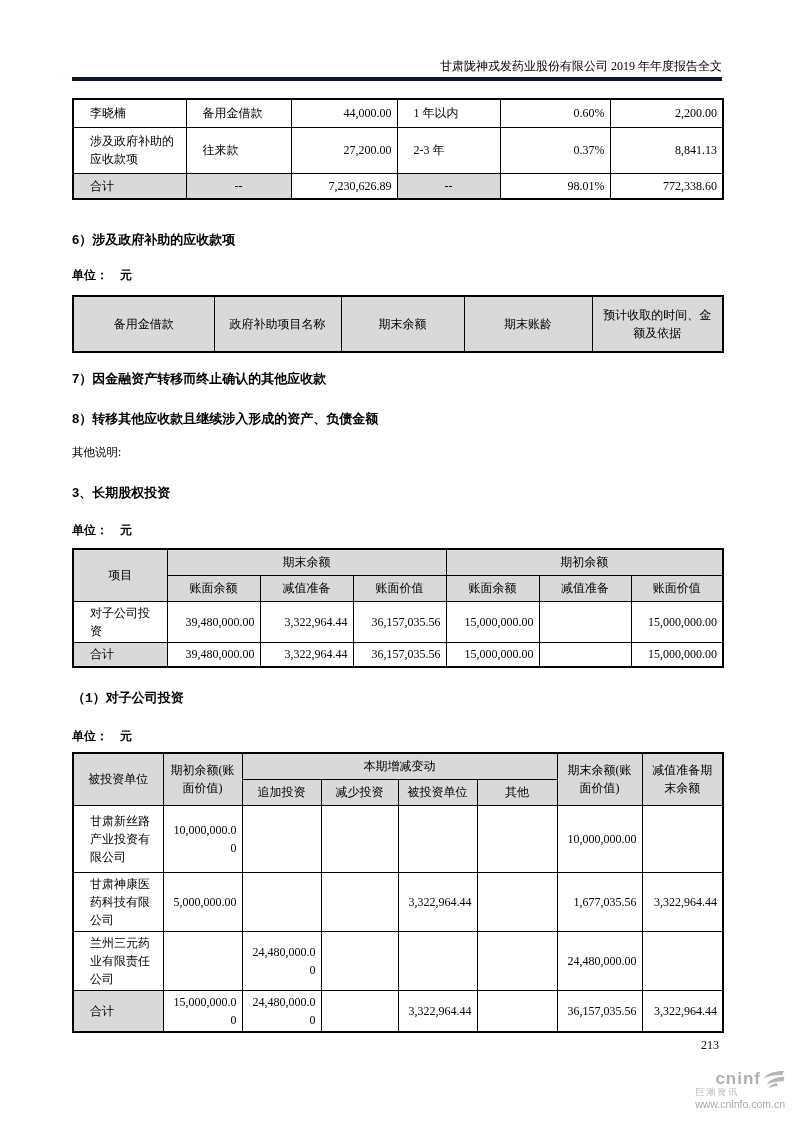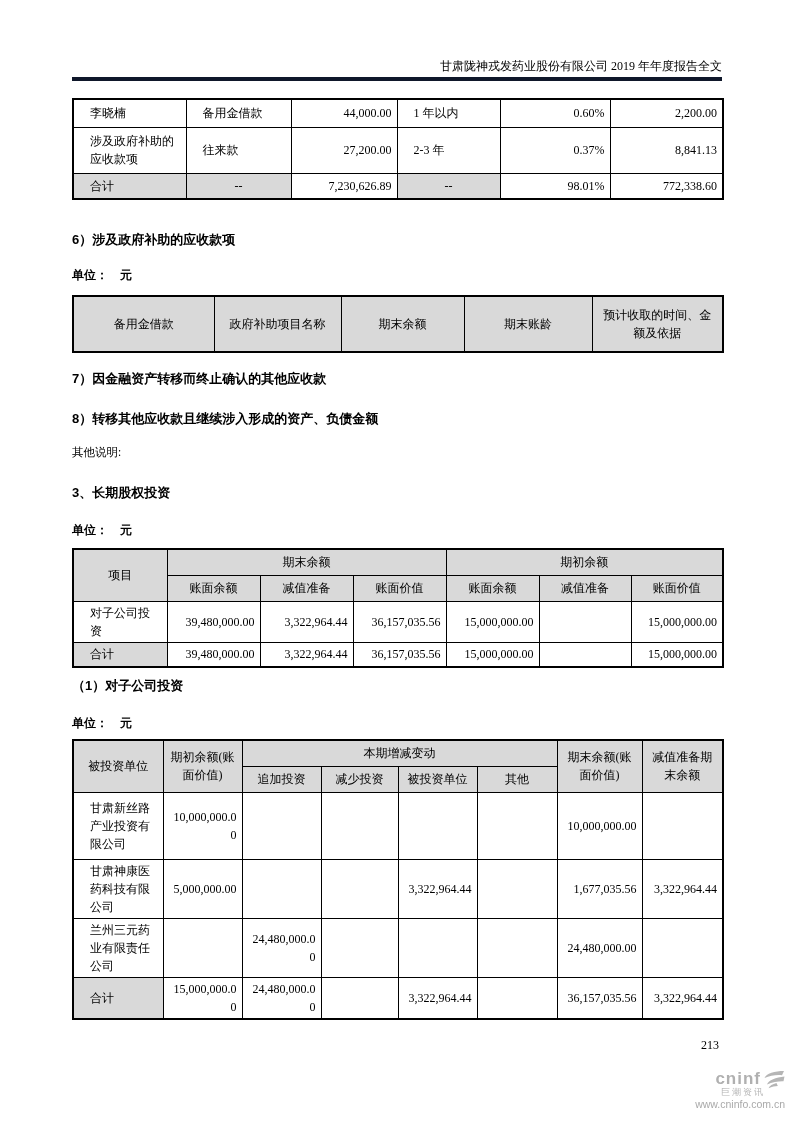--- a/index.html
+++ b/index.html
@@ -33,35 +33,35 @@
   tr.h46{height:46px} tr.h48{height:48px} tr.h50{height:50px}
   tr.h56{height:56px} tr.h67{height:67px}
   .sec {
     font-family:"Liberation Sans","DejaVu Sans",sans-serif;
     font-weight:bold; font-size:13px; line-height:16px; margin:0;
   }
   .m-s6  { margin-top:32px; }
   .m-s7  { margin-top:18px; }
   .m-s8  { margin-top:24px; }
   .m-s3  { margin-top:26px; }
-  .m-s31 { margin-top:10px; }
+  .m-s31 { margin-top:23px;font-family:Liberation Mono, monospace; }
   .unit { text-align:left; font-size:12px; line-height:15px;font-weight:bold; }
   .u1 { margin-top:20px; }
   .u2 { margin-top:22px; }
   .u3 { margin-top:22px; }
   .t1 { margin-top:17px; }
   .t2 { margin-top:12px; }
   .t3 { margin-top:10px; }
   .t4 { margin-top:8px; }
   .note { margin-top:18px; font-size:11.5px; line-height:14px; }
   .page-number {
     position:absolute; top:1038px; right:74px; font-size:12px;
   }
   .watermark {
-    position:absolute; top:1070px; right:8px; text-align:right;
+    position:absolute; top:1070px; right:8px; 
     color:#b0b0b0; font-family:"Liberation Sans","DejaVu Sans",sans-serif;
     line-height:1.1;
   }
   .wm-top { display:flex; align-items:center; justify-content:flex-end; gap:2px;
     font-size:17px; font-weight:bold; letter-spacing:1px; }
   .wm-cn { font-size:9px; letter-spacing:2px; margin-top:-1px; padding-right:20px; color:#b5b5b5; }
   .wm-url { font-size:10.5px; margin-top:1px; color:#a9a9a9; }
 </style>
 </head>
 <body>

